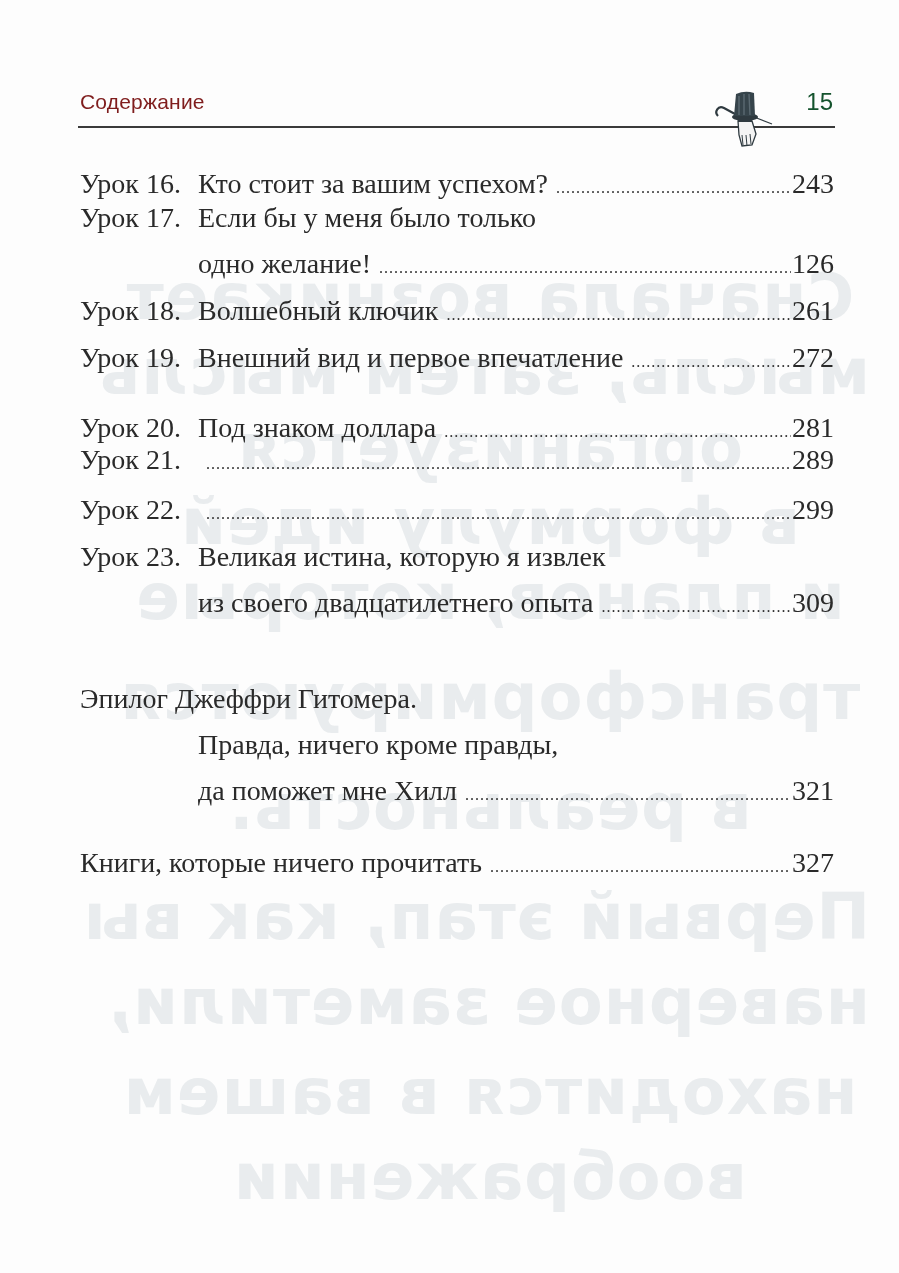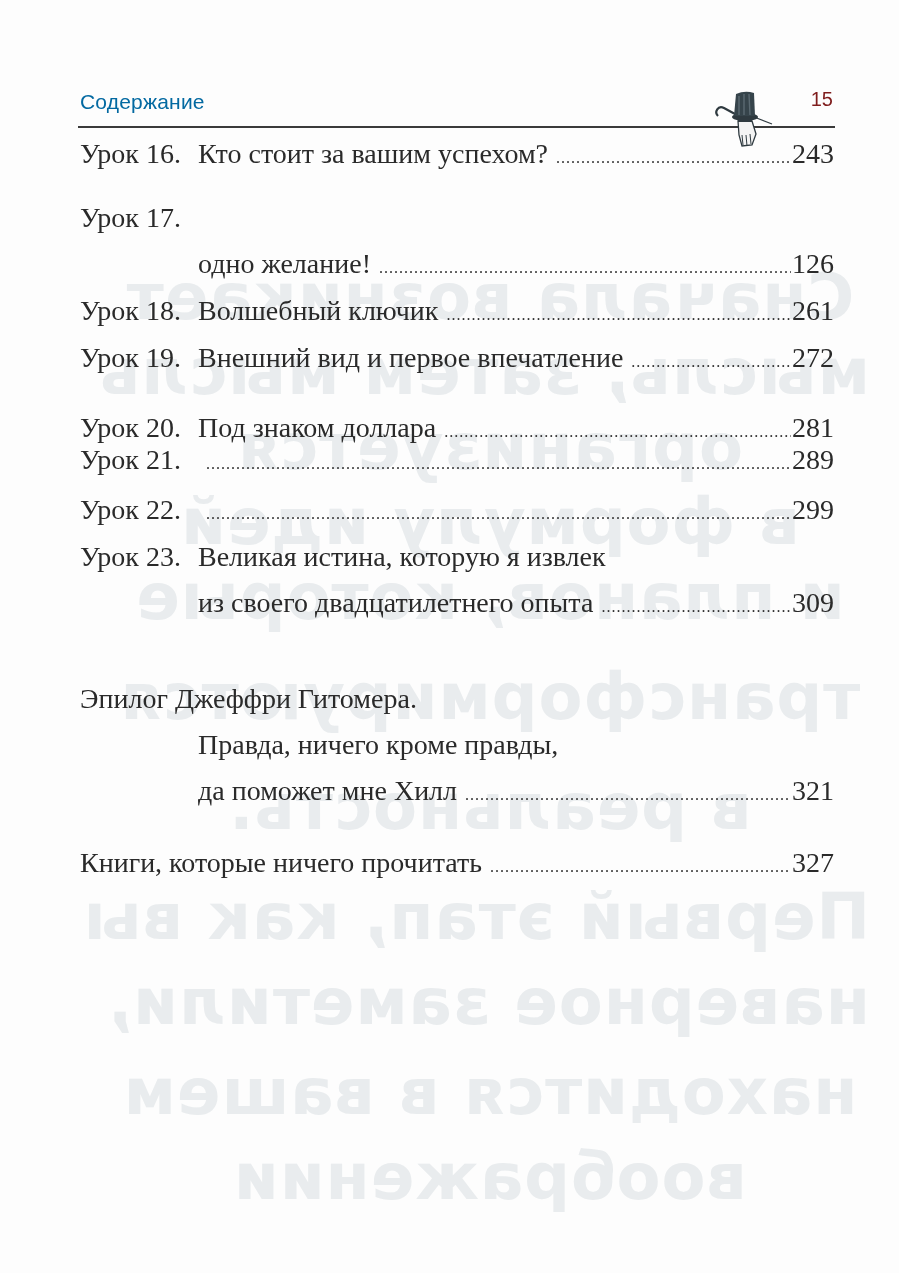--- a/index.html
+++ b/index.html
@@ -15,26 +15,26 @@
     font-size: 64px; color: #e9ecee; transform: scaleX(-1);
     white-space: nowrap; letter-spacing: 1px; z-index: 0;
   }
   .header {
     position: absolute; left: 78px; top: 86px; width: 757px; height: 40px;
     border-bottom: 2px solid #3a3a3a; z-index: 2;
   }
   .header .title {
     position: absolute; left: 2px; top: 4px;
     font-family: "Liberation Sans", "DejaVu Sans", sans-serif;
-    font-size: 21px; color: #0369a1; letter-spacing: 0.2px;
+    font-size: 21px; color: #7f1d1d; letter-spacing: 0.2px;
   }
   .header .pageno {
     position: absolute; right: 2px; top: 2px;
     font-family: "Liberation Sans", "DejaVu Sans", sans-serif;
-    font-size: 20px; color: #7f1d1d;
+    font-size: 24px; color: #14532d;
   }
   .hat {
     position: absolute; left: 712px; top: 90px; width: 70px; height: 60px; z-index: 3;
   }
   .toc { position: absolute; left: 0; top: 0; width: 899px; z-index: 2; }
   .line {
     position: absolute; left: 80px; width: 754px; height: 40px;
     font-size: 28px; line-height: 40px; white-space: nowrap;
   }
   .line .label { position: absolute; left: 0; top: 0; }
@@ -83,31 +83,34 @@
 
   <path d="M42 27 L60 34" stroke="#2f3a40" stroke-width="1.2"></path>
 
   <path d="M26 31 L40 31 L44 44 L40 55 L30 56 L27 45 Z" fill="#f4f4f4" stroke="#2f3a40" stroke-width="1.3"></path>
   <path d="M30 45 L31 55 M34 45 L35 56 M38 44 L39 54" stroke="#2f3a40" stroke-width="1"></path>
   <path d="M26 31 L40 31" stroke="#2f3a40" stroke-width="2"></path>
 </svg>
 
 <div class="toc">
 
-  <div class="line" style="top:134px;">
+  <div class="line" style="top:164px;">
     <span class="label">Урок 16.</span>
     <span class="text">
       <span>Кто стоит за вашим успехом?</span>
       <span class="dots"></span>
       <span class="num">243</span>
     </span>
   </div>
 
   <div class="line" style="top:198px;">
     <span class="label">Урок 17.</span>
+    <span class="text">
+      <span>Если бы у меня было только</span>
+    </span>
   </div>
   <div class="line" style="top:244px;">
     <span class="text">
       <span>одно желание!</span>
       <span class="dots"></span>
       <span class="num">126</span>
     </span>
   </div>
 
   <div class="line" style="top:291px;">

